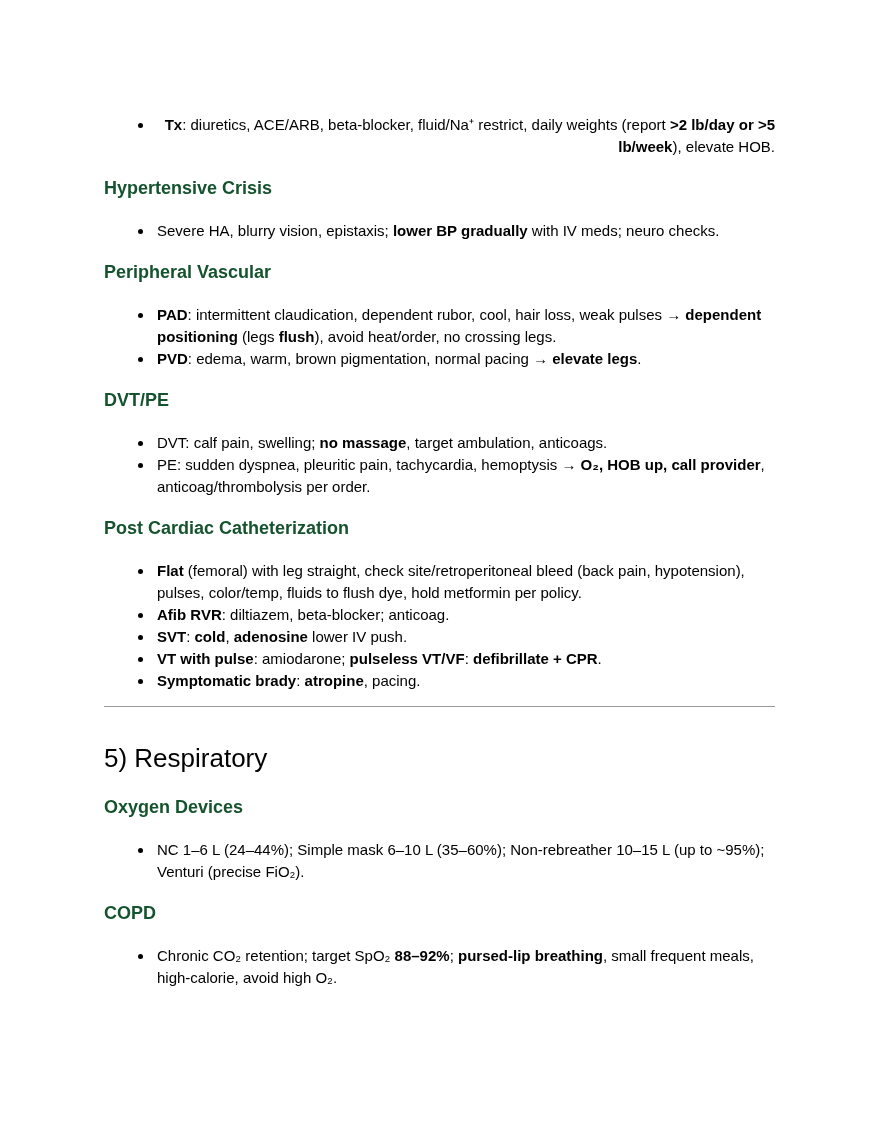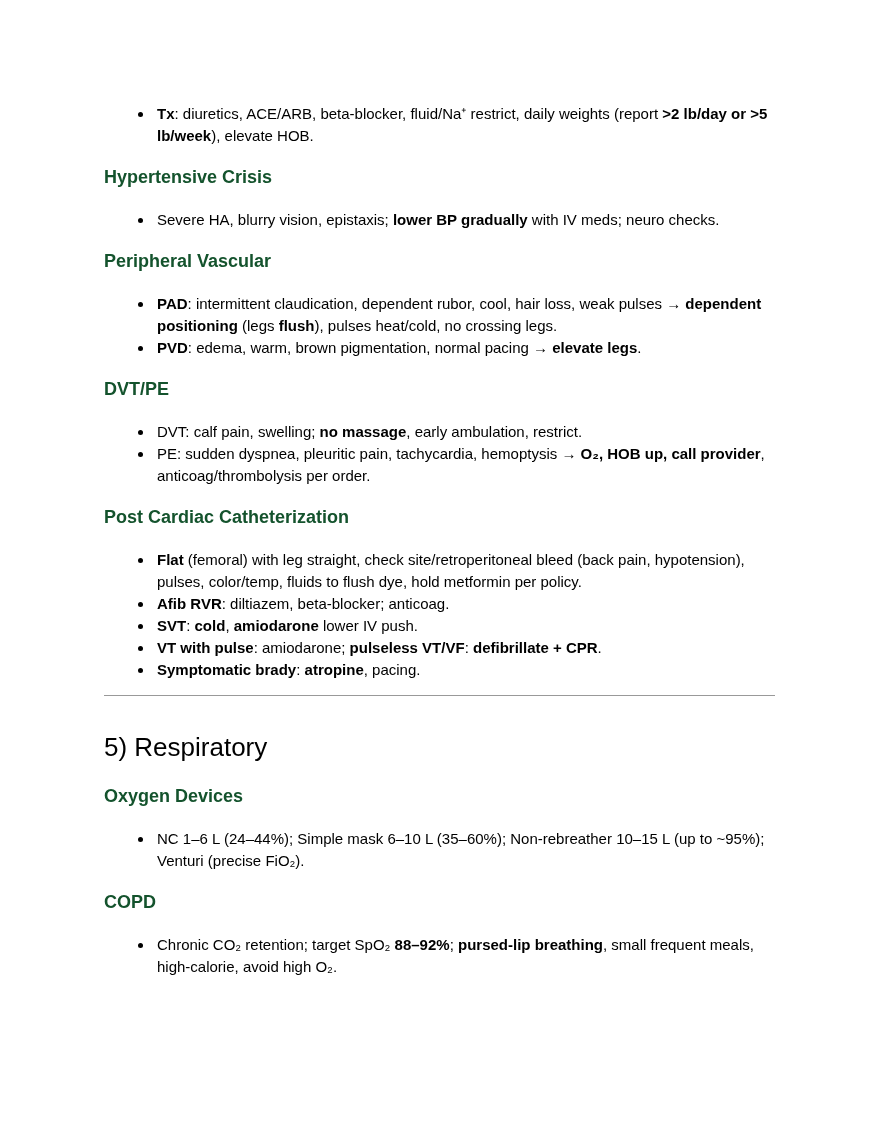--- a/index.html
+++ b/index.html
@@ -44,52 +44,53 @@
   }
   .doc-content li strong {
     font-weight: 700;
   }
   .doc-content hr {
     border: none;
     border-top: 1px solid #999999;
     margin: 14px 0 0 0;
   }
   .doc-content > :first-child {
-    margin-top: 1px;
+    margin-top: 12px;
+    text-align: right;
   }
 </style>
 </head>
 <body>
 
 <div class="page">
   <div class="doc-content">
       <ul>
         <li><strong>Tx</strong><span>: diuretics, ACE/ARB, beta-blocker, fluid/Na⁺ restrict, daily weights (report </span><strong>&gt;2 lb/day or &gt;5 lb/week</strong><span>), elevate HOB.</span></li>
       </ul>
       <h2>Hypertensive Crisis</h2>
       <ul>
         <li><span>Severe HA, blurry vision, epistaxis; </span><strong>lower BP gradually</strong><span> with IV meds; neuro checks.</span></li>
       </ul>
       <h2>Peripheral Vascular</h2>
       <ul>
-        <li><strong>PAD</strong><span>: intermittent claudication, dependent rubor, cool, hair loss, weak pulses → </span><strong>dependent positioning</strong><span> (legs </span><strong>flush</strong><span>), pulses heat/cold, no crossing legs.</span></li>
+        <li><strong>PAD</strong><span>: intermittent claudication, dependent rubor, cool, hair loss, weak pulses → </span><strong>dependent positioning</strong><span> (legs </span><strong>flush</strong><span>), avoid heat/order, no crossing legs.</span></li>
         <li><strong>PVD</strong><span>: edema, warm, brown pigmentation, normal pacing → </span><strong>elevate legs</strong><span>.</span></li>
       </ul>
       <h2>DVT/PE</h2>
       <ul>
-        <li><span>DVT: calf pain, swelling; </span><strong>no massage</strong><span>, early ambulation, restrict.</span></li>
+        <li><span>DVT: calf pain, swelling; </span><strong>no massage</strong><span>, target ambulation, anticoags.</span></li>
         <li><span>PE: sudden dyspnea, pleuritic pain, tachycardia, hemoptysis → </span><strong>O₂, HOB up, call provider</strong><span>, anticoag/thrombolysis per order.</span></li>
       </ul>
       <h2>Post Cardiac Catheterization</h2>
       <ul>
         <li><strong>Flat</strong><span> (femoral) with leg straight, check site/retroperitoneal bleed (back pain, hypotension), pulses, color/temp, fluids to flush dye, hold metformin per policy.</span></li>
       </ul>
       <ul>
         <li><strong>Afib RVR</strong><span>: diltiazem, beta-blocker; anticoag.</span></li>
-        <li><strong>SVT</strong><span>: </span><strong>cold</strong><span>, </span><strong>amiodarone</strong><span> lower IV push.</span></li>
+        <li><strong>SVT</strong><span>: </span><strong>cold</strong><span>, </span><strong>adenosine</strong><span> lower IV push.</span></li>
         <li><strong>VT with pulse</strong><span>: amiodarone; </span><strong>pulseless VT/VF</strong><span>: </span><strong>defibrillate + CPR</strong><span>.</span></li>
         <li><strong>Symptomatic brady</strong><span>: </span><strong>atropine</strong><span>, pacing.</span></li>
       </ul>
       <hr>
       <h1>5) Respiratory</h1>
       <h2>Oxygen Devices</h2>
       <ul>
         <li><span>NC 1–6 L (24–44%); Simple mask 6–10 L (35–60%); Non-rebreather 10–15 L (up to ~95%); Venturi (precise FiO₂).</span></li>
       </ul>
       <h2>COPD</h2>

